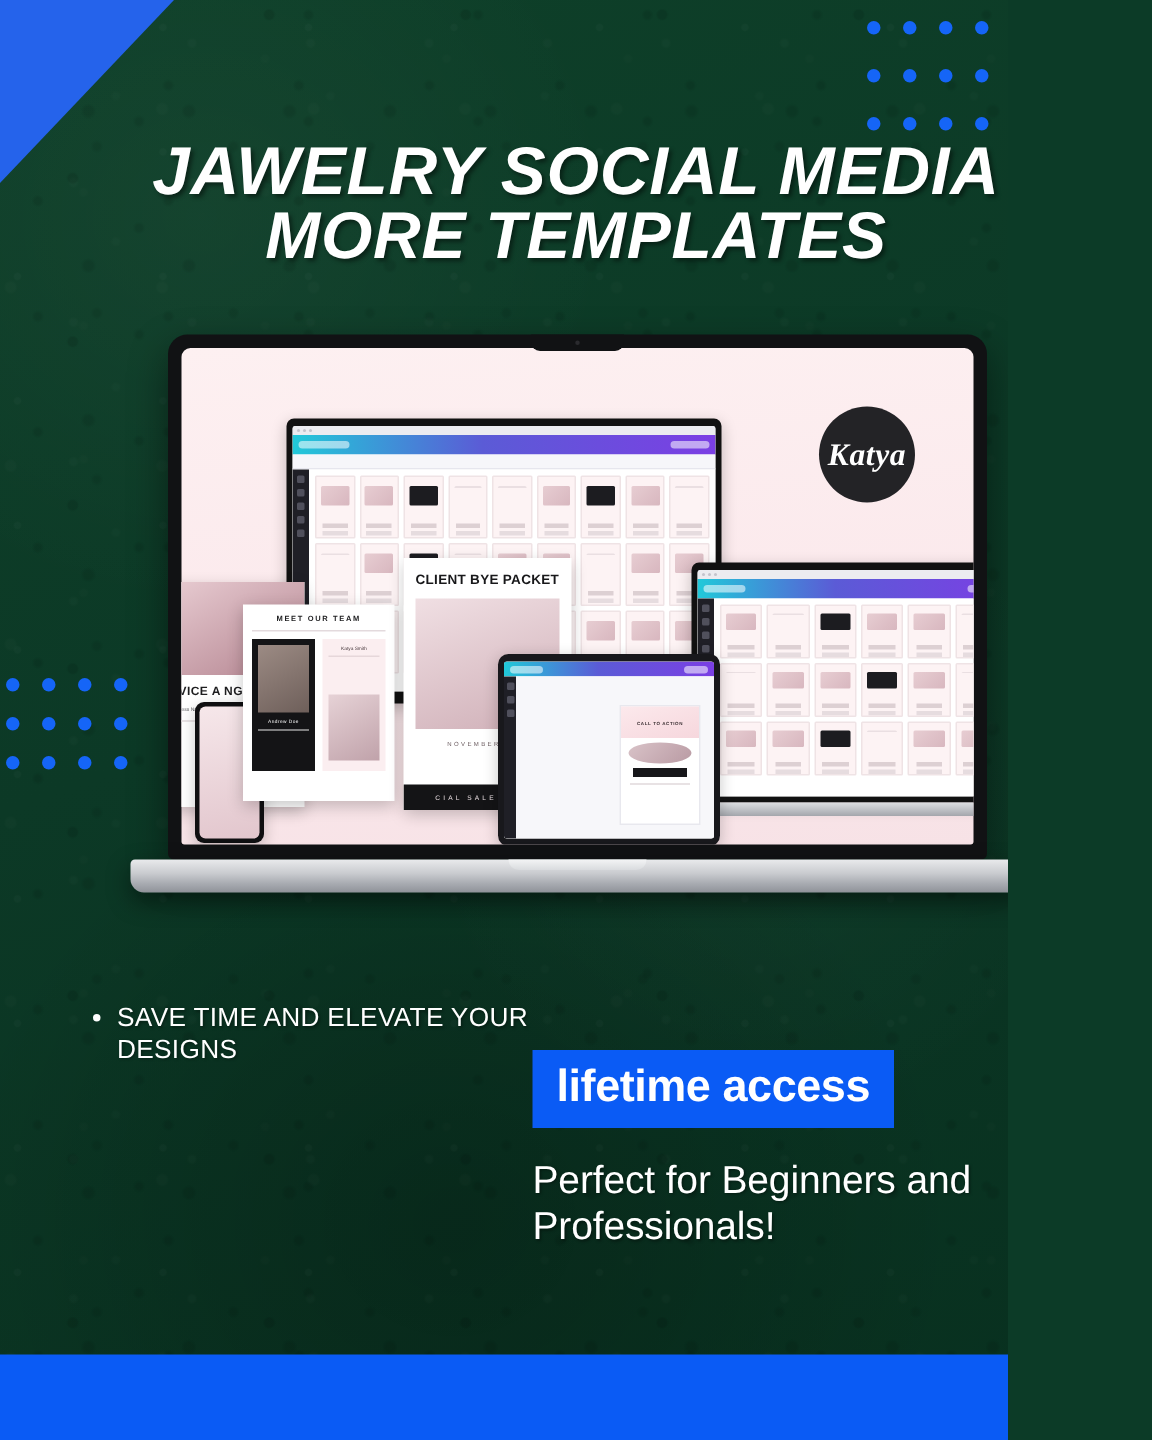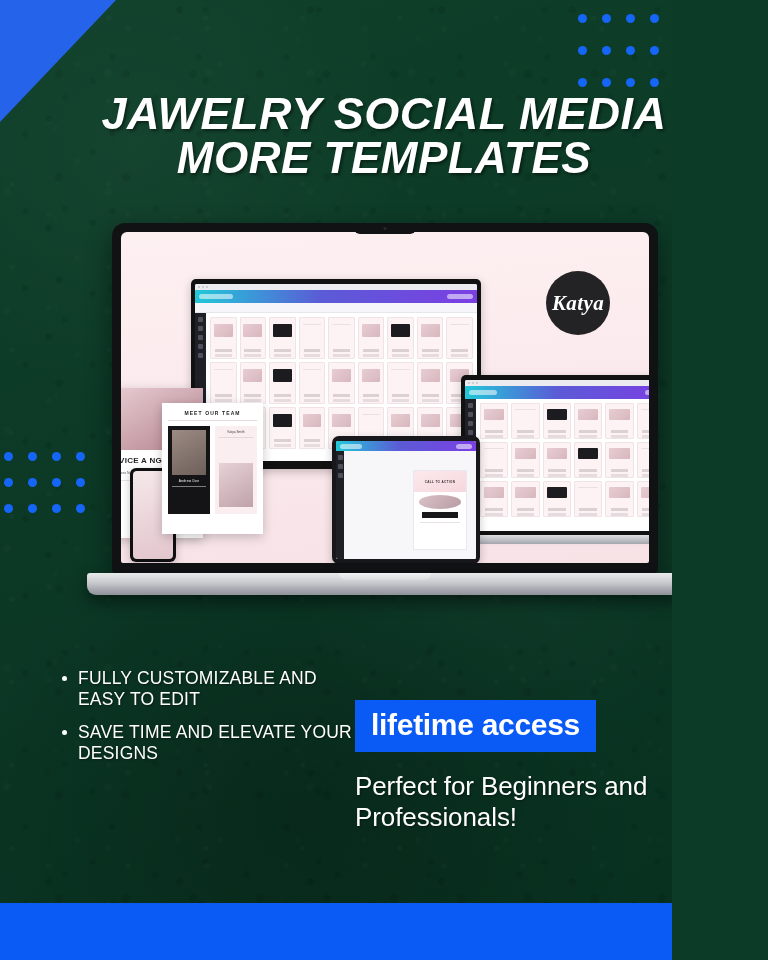--- a/index.html
+++ b/index.html
@@ -695,20 +695,26 @@
               <div class="team-copy"></div>
             </div>
             <div class="team-right">
               <div class="team-right-name">Katya Smith</div>
               <div class="team-right-copy"></div>
               <div class="team-right-photo"></div>
             </div>
           </div>
         </div>
 
+        <div class="collage-item" id="card-client">
+          <div class="client-title">CLIENT BYE PACKET</div>
+          <div class="client-photo"></div>
+          <div class="client-date">NOVEMBER 2021</div>
+          <div class="client-strip">CIAL SALE OFFER</div>
+        </div>
 
         <div class="collage-item" id="inner-tablet">
           <div class="canva-app">
             <div class="canva-topbar" style="height:10px">
               <div class="pill" style="width:22px"></div>
               <div class="pill" style="width:16px"></div>
             </div>
             <div class="canva-body">
               <div class="canva-rail" style="width:8px">
                 <div class="rail-icon"></div>
@@ -736,24 +742,20 @@
       </div>
     </div>
     <div id="laptop-base">
       <div id="laptop-base-notch"></div>
     </div>
   </div>
 
   <div id="bullets">
     <div class="bullet-item">
       <div class="bullet-dot"></div>
-      <div class="bullet-text">FULLY CUSTOMIZABLE AND EASY TO EDIT</div>
-    </div>
-    <div class="bullet-item">
-      <div class="bullet-dot"></div>
       <div class="bullet-text">SAVE TIME AND ELEVATE YOUR DESIGNS</div>
     </div>
   </div>
 
   <div id="promo">
     <div id="promo-badge">lifetime access</div>
     <div id="promo-sub">Perfect for Beginners and Professionals!</div>
   </div>
 
   <div id="bottom-bar"></div>

